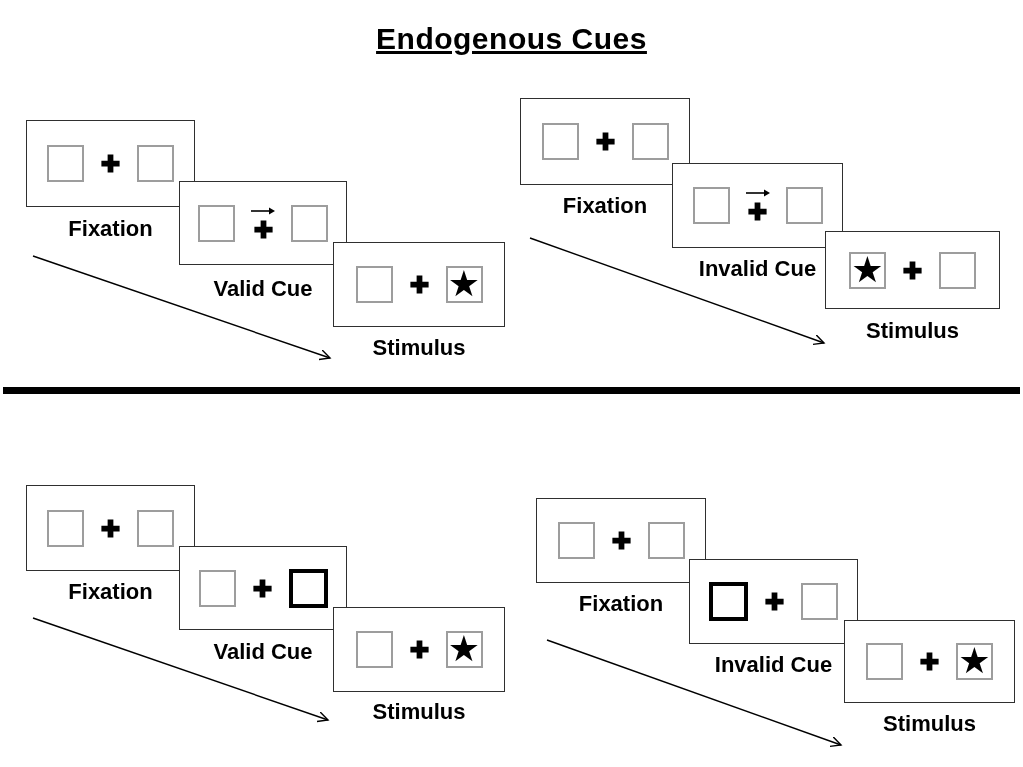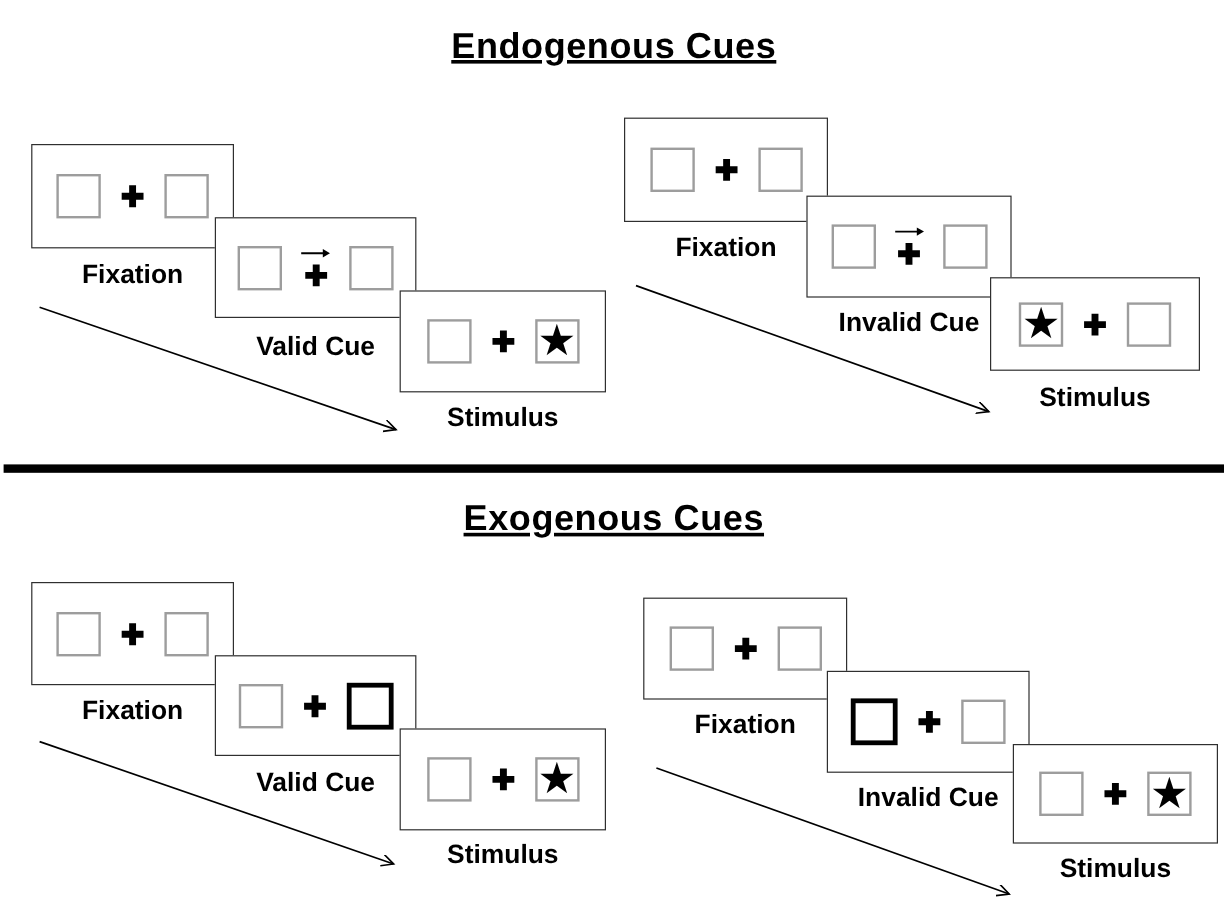--- a/index.html
+++ b/index.html
@@ -37,21 +37,20 @@
     position:absolute;text-align:center;font-size:22px;font-weight:bold;
     z-index:5;white-space:nowrap;
   }
 </style>
 </head>
 <body>
 
 <div class="canvas">
 
   <div class="title" style="top:22px;">Endogenous Cues</div>
-  <div class="title" style="top:416px;">Exogenous Cues</div>
 
   <div class="divider" style="top:387px;"></div>
 
   <svg class="arrows" width="1023" height="767">
     <defs>
       <marker id="ah" markerWidth="14" markerHeight="14" refX="10" refY="5" orient="auto" markerUnits="userSpaceOnUse">
         <path d="M0,0 L10,5 L0,10" fill="none" stroke="#000" stroke-width="1.4"></path>
       </marker>
     </defs>
     <line x1="33" y1="256" x2="330" y2="358" stroke="#000" stroke-width="1.4" marker-end="url(#ah)"></line>

